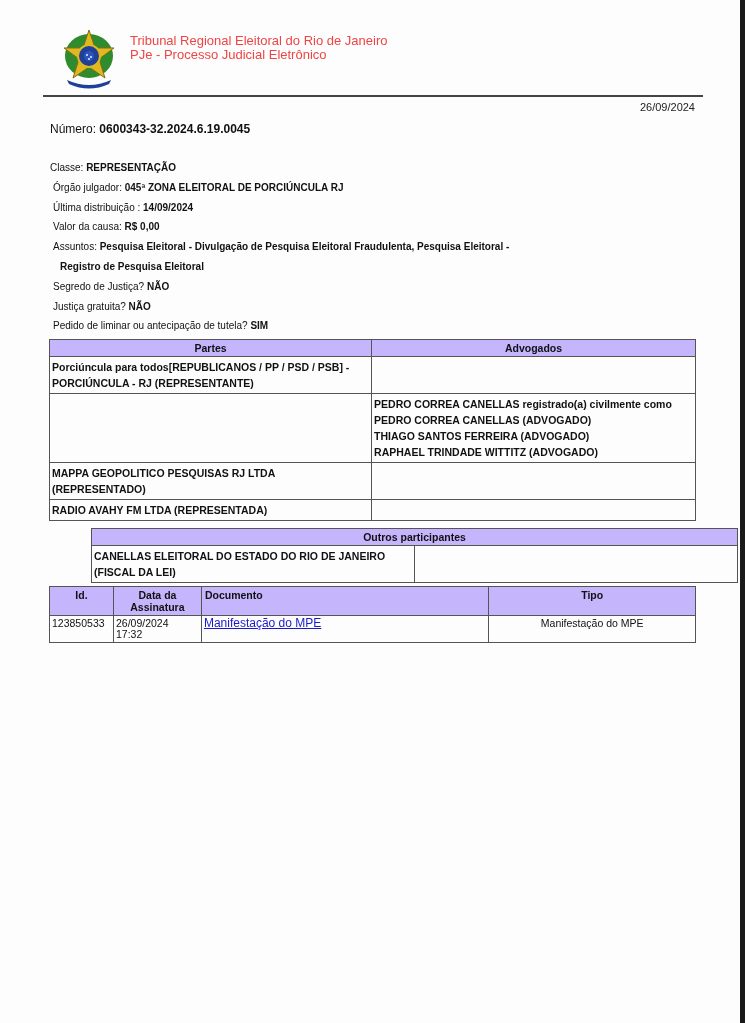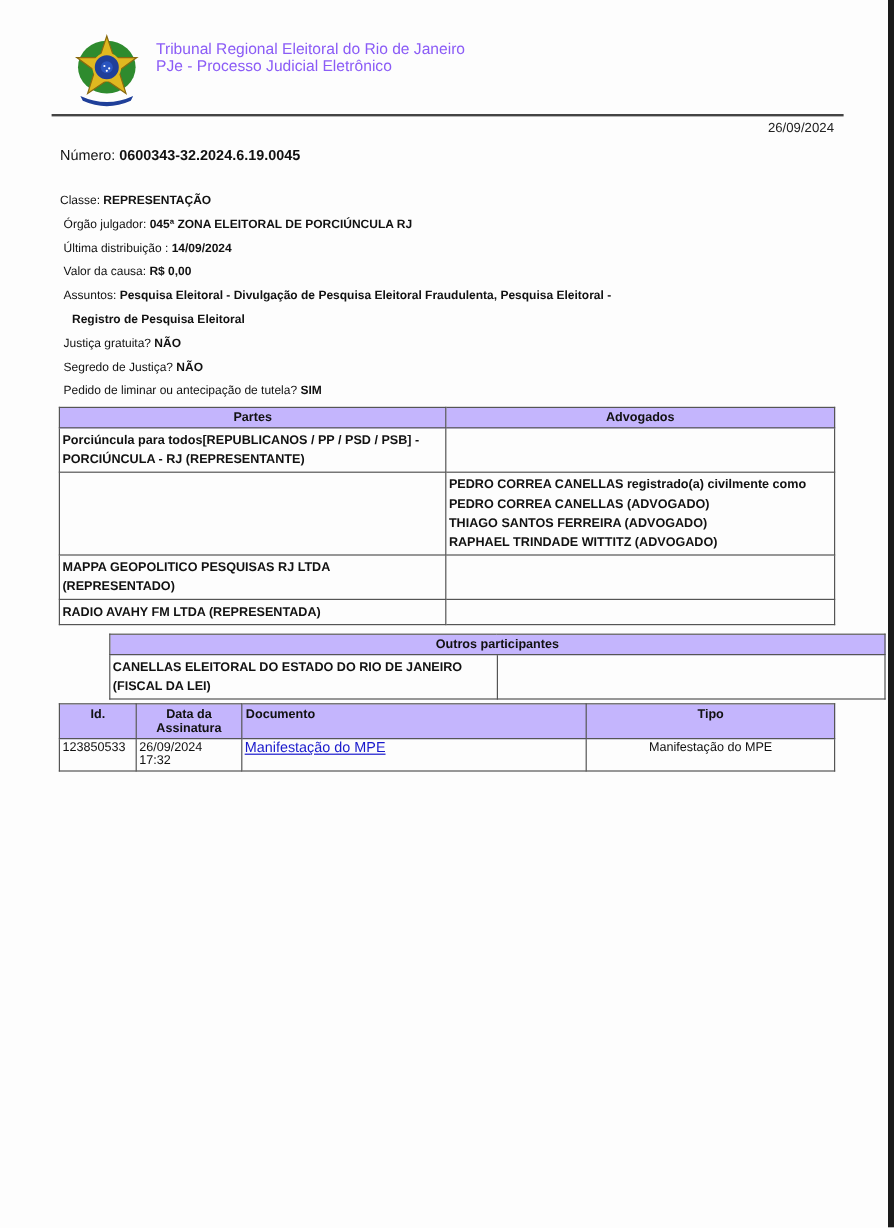--- a/index.html
+++ b/index.html
@@ -1,21 +1,21 @@
 <!DOCTYPE html>
 <html><head>
 <meta charset="utf-8">
 <style>
   * { box-sizing: border-box; margin: 0; padding: 0; }
   html, body { width: 745px; height: 1023px; overflow: hidden; background: #fdfdfd; }
   body { font-family: "Liberation Sans", sans-serif; color: #111; position: relative; }
   .right-edge { position: absolute; top: 0; right: 0; width: 5px; height: 1023px; background: #1a1a1a; }
   .header { position: absolute; left: 55px; top: 26px; width: 650px; height: 66px; }
   .logo { position: absolute; left: 4px; top: 0; width: 60px; height: 66px; }
-  .org { position: absolute; left: 75px; top: 8px; font-size: 13px; line-height: 14px; color: #8b5cf6; }
+  .org { position: absolute; left: 75px; top: 8px; font-size: 13px; line-height: 14px; color: #ef4444; }
   .hr { position: absolute; left: 43px; top: 95px; width: 660px; height: 2px; background: #444; }
   .date { position: absolute; right: 50px; top: 101px; font-size: 11px; color: #222; }
   .numero { position: absolute; left: 50px; top: 122px; font-size: 12px; }
   .numero b { font-weight: bold; }
   .fields { position: absolute; left: 50px; top: 158px; width: 650px; font-size: 10px; line-height: 19.8px; }
   .fields .row { padding-left: 3px; }
   .fields .row.first { padding-left: 0; }
   .fields .row.wrap2 { padding-left: 10px; }
   .fields b { font-weight: bold; }
   table { border-collapse: collapse; position: absolute; left: 49px; width: 647px; font-size: 10.5px; }
@@ -58,22 +58,22 @@
   <b>0600343-32.2024.6.19.0045</b>
 </div>
 
 <div class="fields">
   <div class="row first"><span>Classe:</span> <b>REPRESENTAÇÃO</b></div>
   <div class="row"><span>Órgão julgador:</span> <b>045ª ZONA ELEITORAL DE PORCIÚNCULA RJ</b></div>
   <div class="row"><span>Última distribuição :</span> <b>14/09/2024</b></div>
   <div class="row"><span>Valor da causa:</span> <b>R$ 0,00</b></div>
   <div class="row"><span>Assuntos:</span> <b>Pesquisa Eleitoral - Divulgação de Pesquisa Eleitoral Fraudulenta, Pesquisa Eleitoral -</b></div>
   <div class="row wrap2"><b>Registro de Pesquisa Eleitoral</b></div>
+  <div class="row"><span>Segredo de Justiça?</span> <b>NÃO</b></div>
   <div class="row"><span>Justiça gratuita?</span> <b>NÃO</b></div>
-  <div class="row"><span>Segredo de Justiça?</span> <b>NÃO</b></div>
   <div class="row"><span>Pedido de liminar ou antecipação de tutela?</span> <b>SIM</b></div>
 </div>
 
 <table class="t1">
   <colgroup>
       <col style="width:323px">
       <col style="width:324px">
     </colgroup>
   <tbody>
       <tr>

